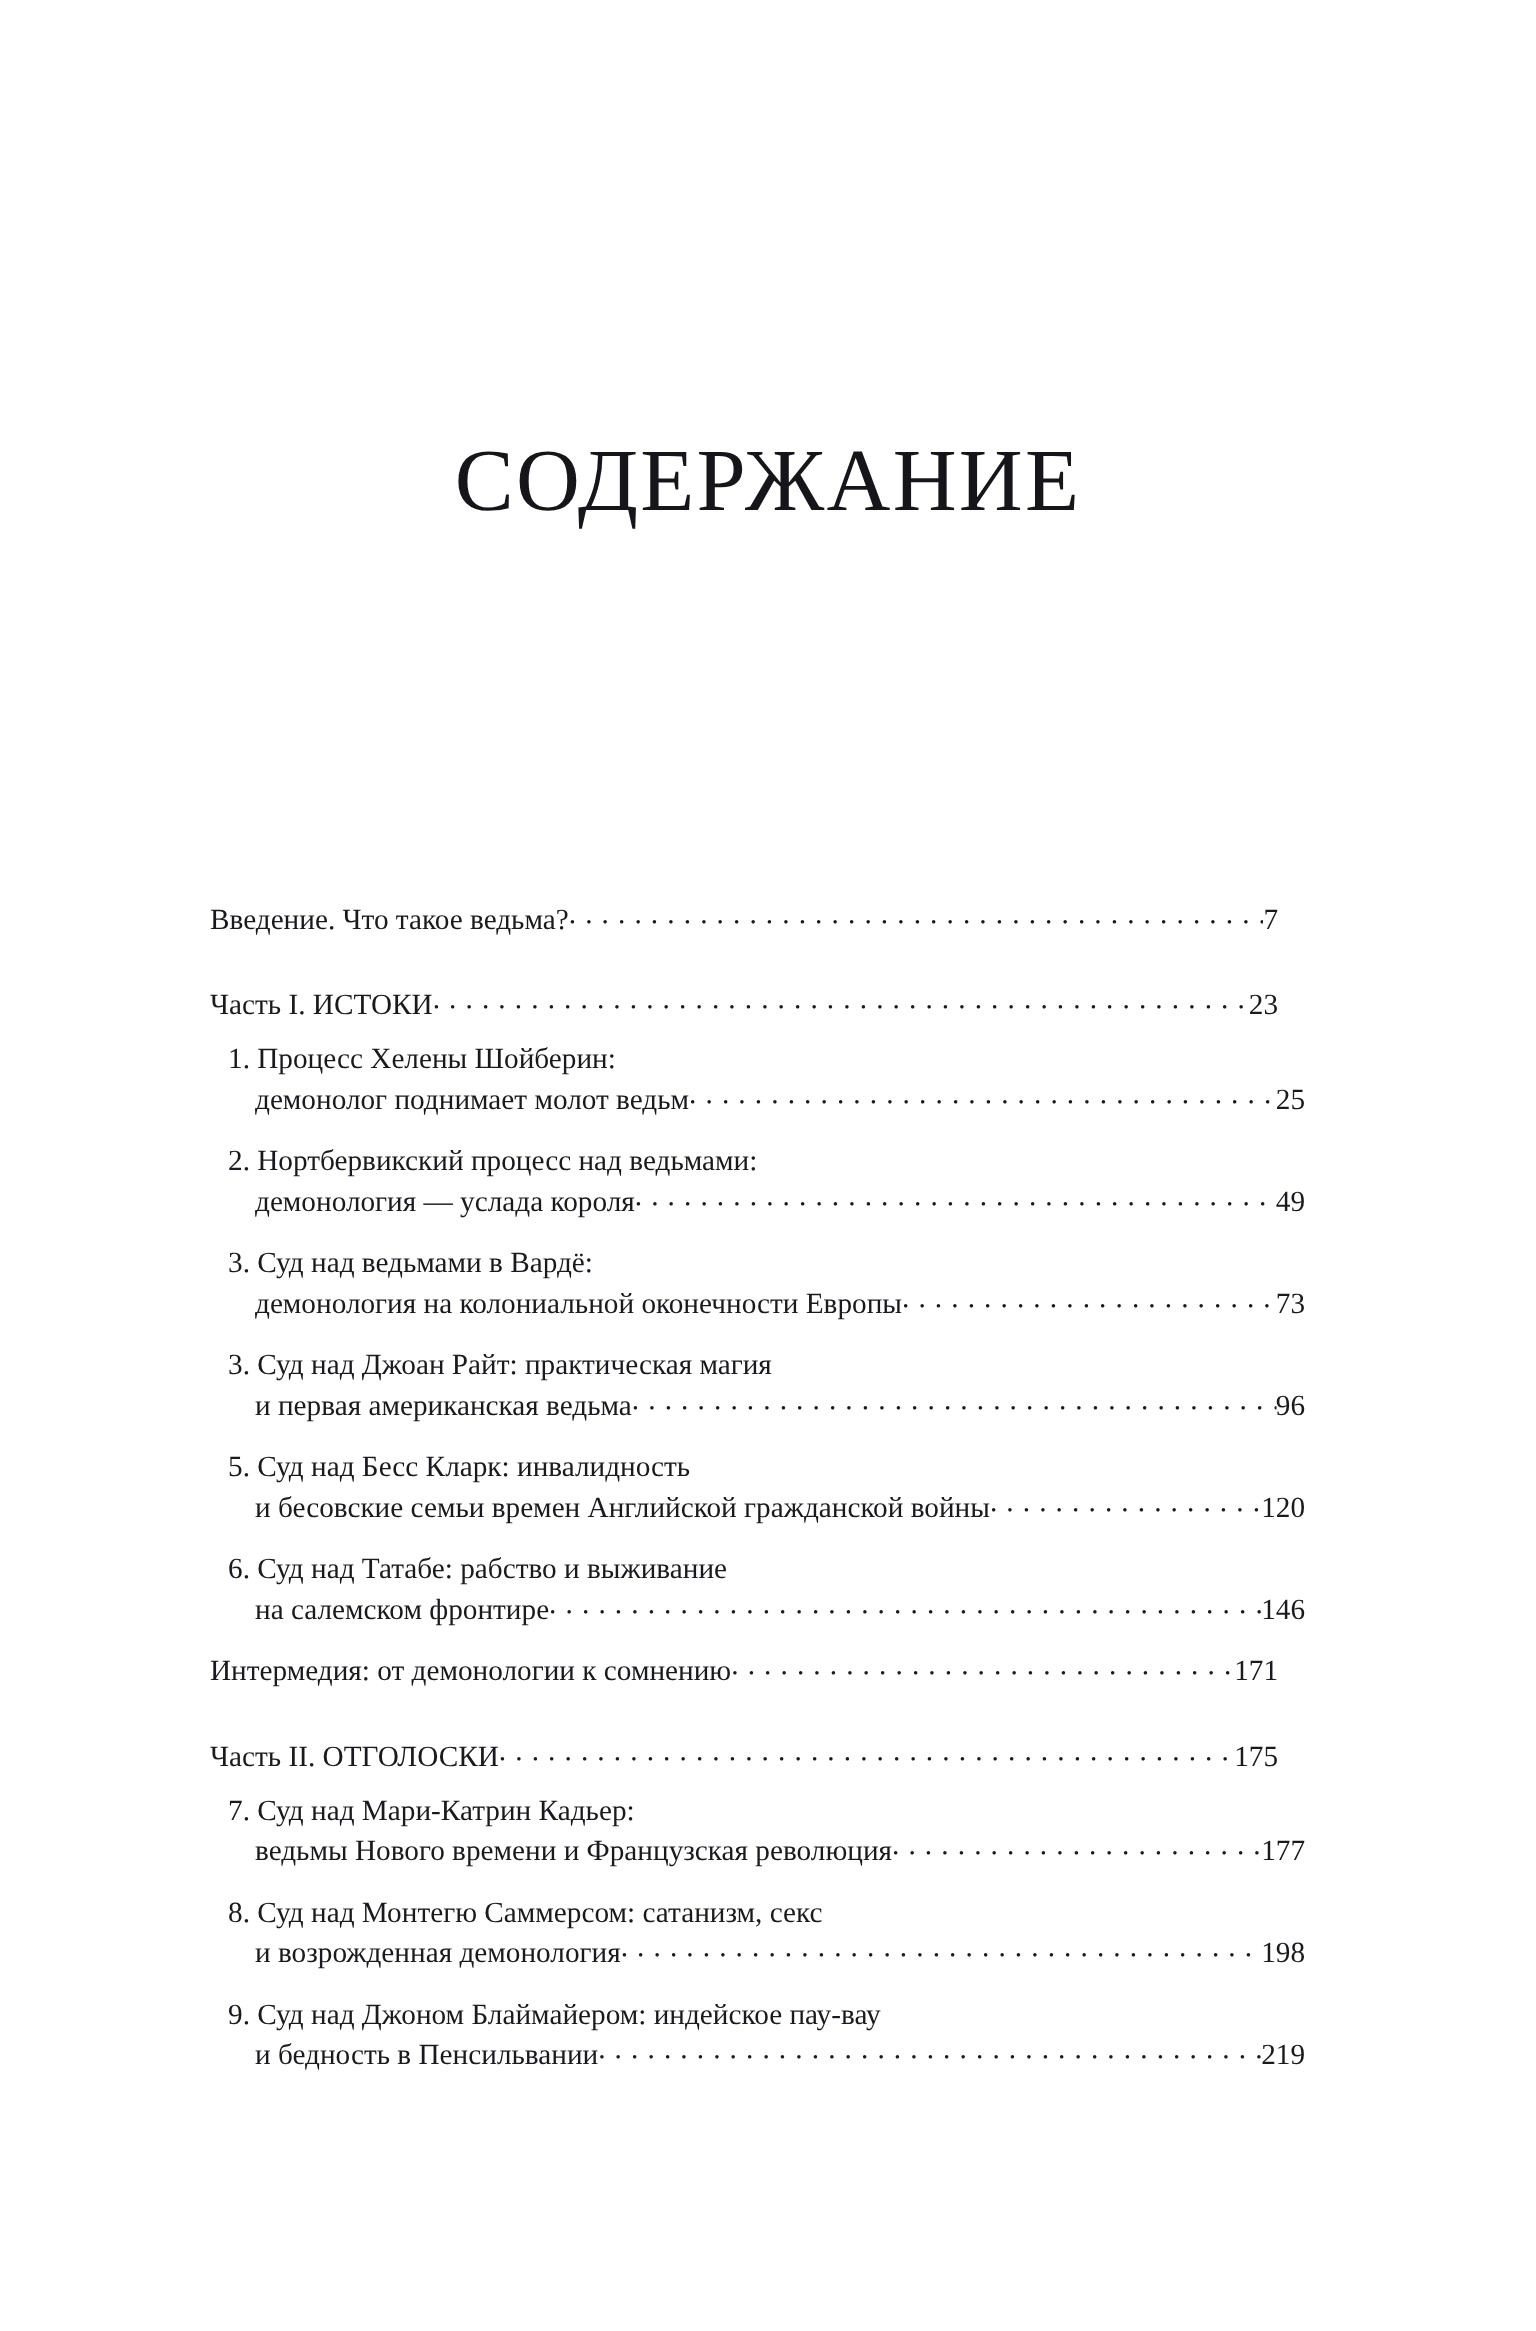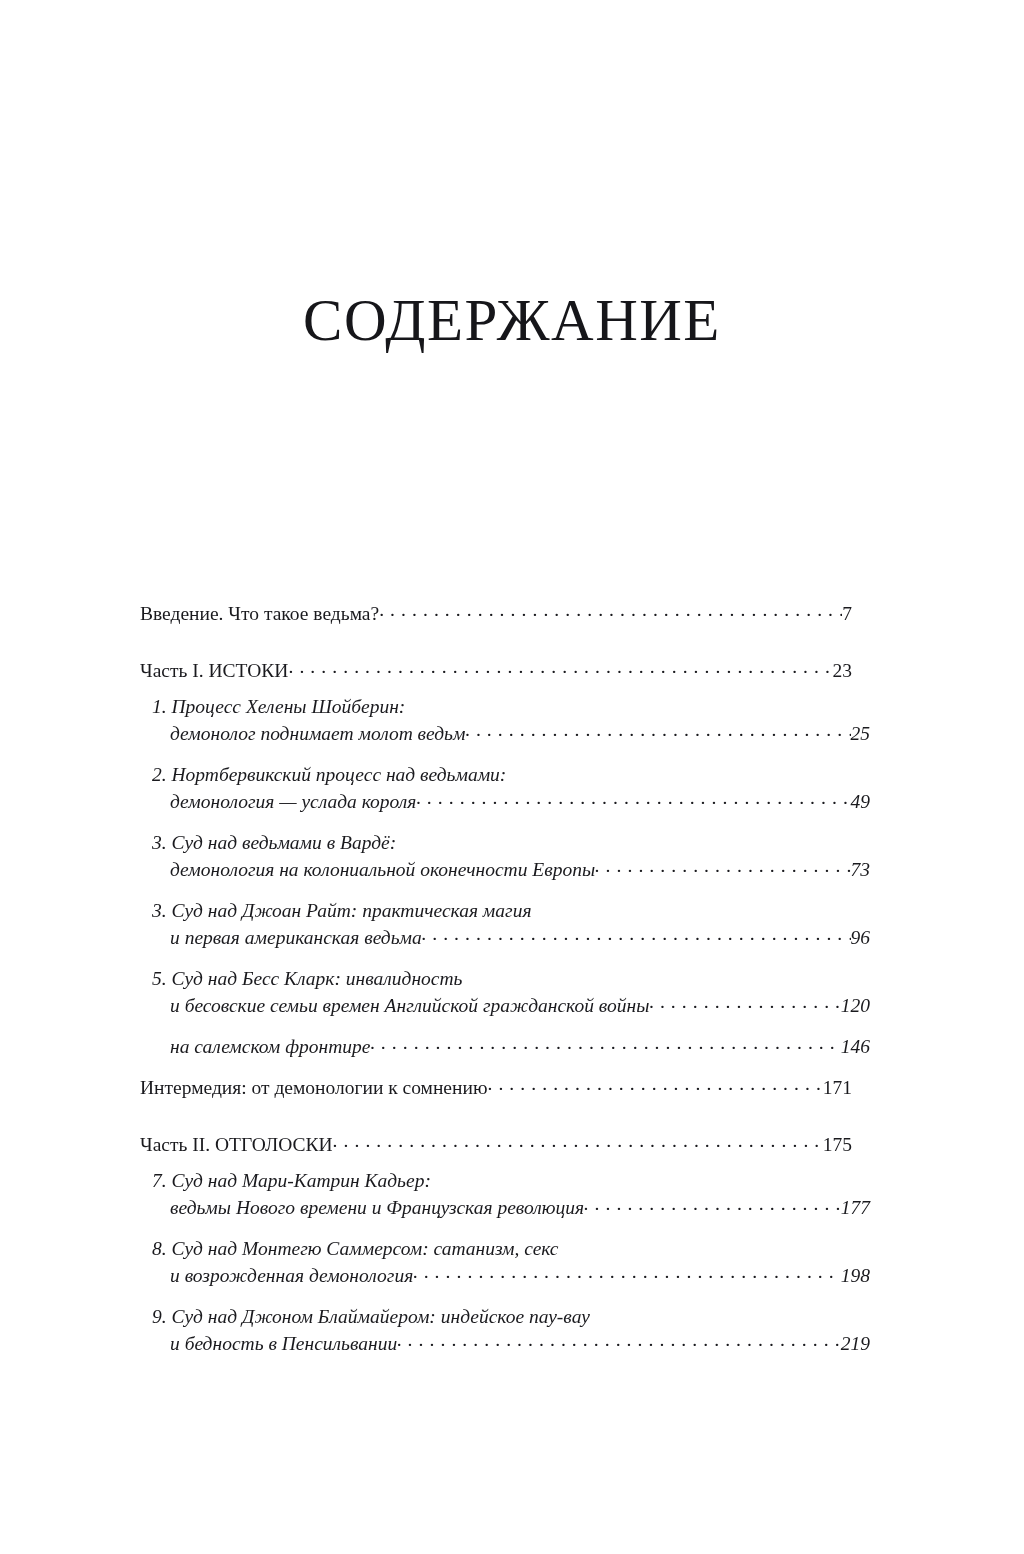--- a/index.html
+++ b/index.html
@@ -56,21 +56,20 @@
   }
 
   
   .entry.level-top {
     padding-left: 0;
   }
 
   
   .entry.level-chapter {
     padding-left: 12px;
-    font-style: italic;
   }
 
   .entry .line {
     display: flex;
     align-items: flex-start;
     width: 100%;
   }
 
   .entry .line.second {
     padding-left: 18px;
@@ -182,20 +181,23 @@
           <span class="label">5. Суд над Бесс Кларк: инвалидность</span>
         </div>
         <div class="line second">
           <span class="label">и бесовские семьи времен Английской гражданской войны</span>
           <span class="leader"></span>
           <span class="pageno">120</span>
         </div>
       </div>
       <div class="gap-md"></div>
       <div class="entry level-chapter">
+        <div class="line first no-leader">
+          <span class="label">6. Суд над Татабе: рабство и выживание</span>
+        </div>
         <div class="line second">
           <span class="label">на салемском фронтире</span>
           <span class="leader"></span>
           <span class="pageno">146</span>
         </div>
       </div>
       <div class="gap-md"></div>
       <div class="entry level-top">
         <div class="line first">
           <span class="label">Интермедия: от демонологии к сомнению</span>

